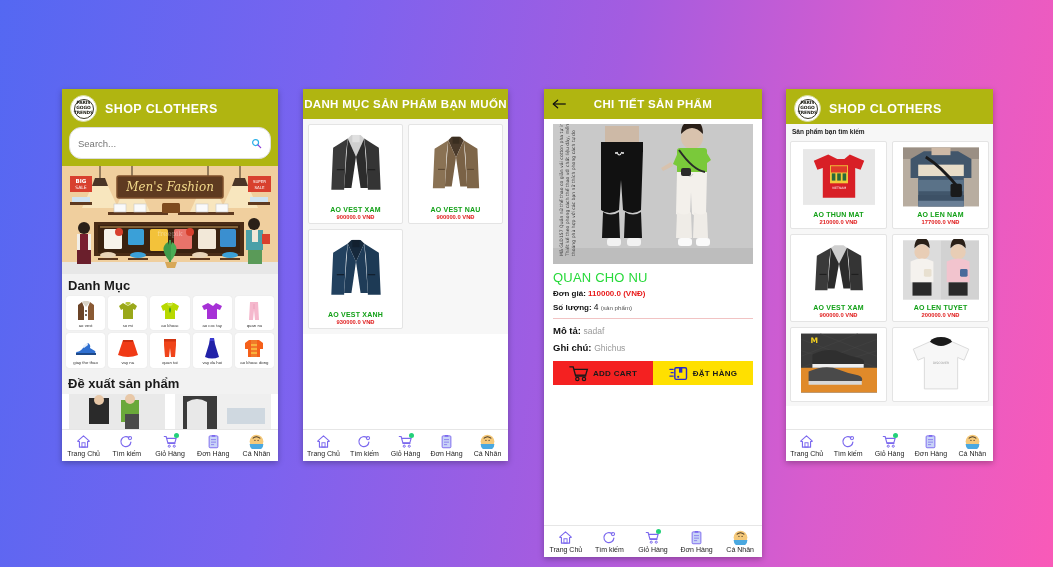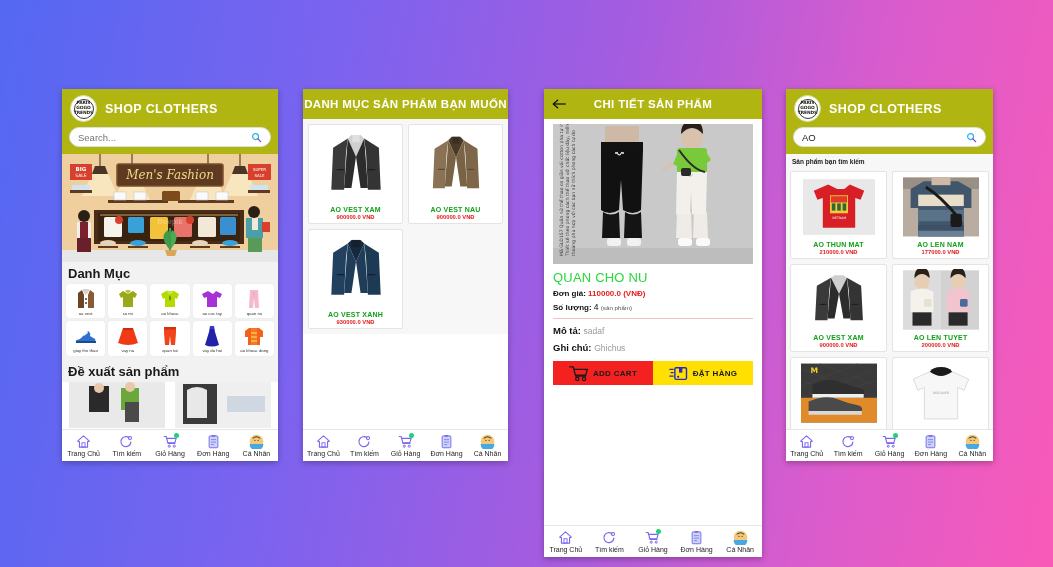--- a/index.html
+++ b/index.html
@@ -50,21 +50,21 @@
     color: #23231a; text-align: center; letter-spacing: -.1px;
     font-family: "DejaVu Sans", sans-serif;
     position: relative; z-index: 1;
   }
   .shop-title {
     color: #ffffff; font-size: 12.5px; font-weight: bold;
     letter-spacing: .4px; white-space: nowrap;
   }
   .searchbar {
     margin: 3px 7px 7px 7px;
-    background: #fff; border-radius: 12px; height: 20px;
+    background: #fff; border-radius: 12px; height: 32px;
     display: flex; align-items: center; padding: 0 8px;
     border: 1px solid #ddd;
   }
   .search-input {
     flex: 1; border: none; outline: none; background: transparent;
     font-size: 9.5px; color: #888; font-family: "Liberation Sans", sans-serif;
   }
   .search-input.typed { color: #222; }
   .mag { width: 11px; height: 11px; flex: none; }
 
@@ -741,27 +741,20 @@
     </div>
   </div>
 
   <div class="phone" id="phone4">
     <div class="hdr">
       <div class="hdr-row">
         <div class="logo">
           <div class="logo-txt">PARIS<br>GOGO<br>TRENDS</div>
         </div>
         <div class="shop-title">SHOP CLOTHERS</div>
-      </div>
-      <div class="searchbar">
-        <input class="search-input typed" value="AO" style="">
-        <svg class="mag" viewBox="0 0 24 24">
-          <circle cx="10" cy="10" r="6.5" fill="none" stroke="#2ab0e8" stroke-width="2.6"></circle>
-          <line x1="15" y1="15" x2="21" y2="21" stroke="#8e3fd8" stroke-width="3" stroke-linecap="round"></line>
-        </svg>
       </div>
     </div>
 
     <div class="screen-body">
       <div class="sr-label">Sản phẩm bạn tìm kiếm</div>
       <div class="pgrid pgrid4">
 
         <div class="pcard">
           <div class="thumb">
             <svg viewBox="0 0 80 62" width="72" height="62">

